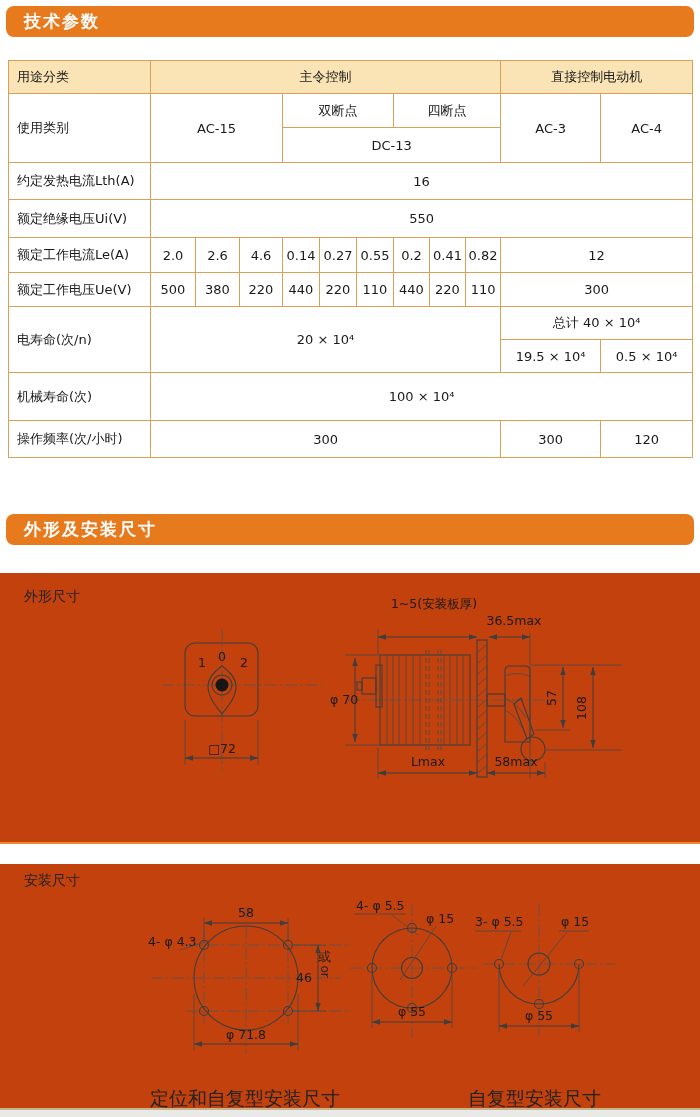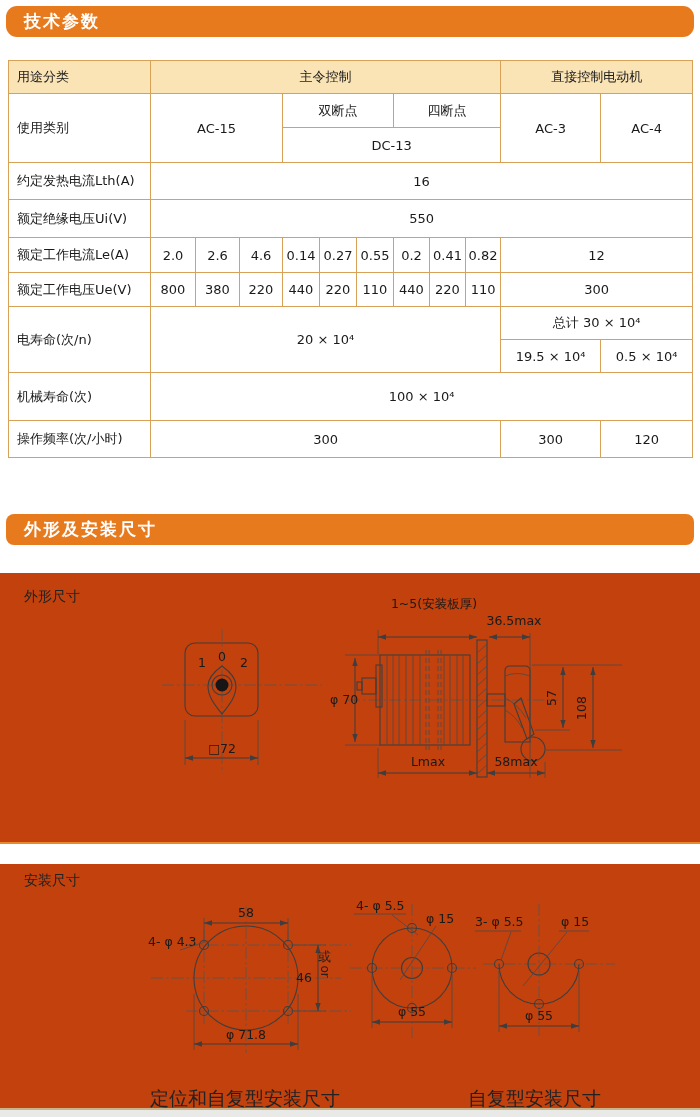--- a/index.html
+++ b/index.html
@@ -5,21 +5,21 @@
   html,body{margin:0;padding:0;}
   body{
     width:700px;height:1117px;position:relative;background:#ffffff;
     font-family:"DejaVu Sans","Liberation Sans",sans-serif;color:#1a1a1a;overflow:hidden;
   }
   .hdr{
     position:absolute;left:6px;right:6px;height:31px;background:#E87A1E;
     border-radius:8px;color:#ffffff;font-weight:bold;font-size:17px;
     line-height:31px;padding-left:18px;box-sizing:border-box;letter-spacing:2px;
   }
-  #hdr1{top:6px;border-radius:11px;}
+  #hdr1{top:6px;}
   #hdr2{top:514px;}
   table.spec{
     position:absolute;left:8px;top:60px;width:684px;
     border-collapse:collapse;table-layout:fixed;font-size:13px;
   }
   table.spec td{
     border:1px solid #D8A158;text-align:center;vertical-align:middle;
     padding:0;color:#1a1a1a;overflow:hidden;white-space:nowrap;
   }
   table.spec td.lbl{text-align:left;padding-left:8px;}
@@ -99,35 +99,35 @@
     <td>0.14</td>
     <td>0.27</td>
     <td>0.55</td>
     <td>0.2</td>
     <td>0.41</td>
     <td>0.82</td>
     <td colspan="2">12</td>
   </tr>
   <tr style="height:34px">
     <td class="lbl">额定工作电压Ue(V)</td>
-    <td>800</td>
+    <td>500</td>
     <td>380</td>
     <td>220</td>
     <td>440</td>
     <td>220</td>
     <td>110</td>
     <td>440</td>
     <td>220</td>
     <td>110</td>
     <td colspan="2">300</td>
   </tr>
   <tr style="height:33px">
     <td class="lbl" rowspan="2">电寿命(次/n)</td>
     <td colspan="9" rowspan="2">20 × 10⁴</td>
-    <td colspan="2">总计 30 × 10⁴</td>
+    <td colspan="2">总计 40 × 10⁴</td>
   </tr>
   <tr style="height:33px">
     <td>19.5 × 10⁴</td>
     <td>0.5 × 10⁴</td>
   </tr>
   <tr style="height:48px">
     <td class="lbl">机械寿命(次)</td>
     <td colspan="11">100 × 10⁴</td>
   </tr>
   <tr style="height:37px">

